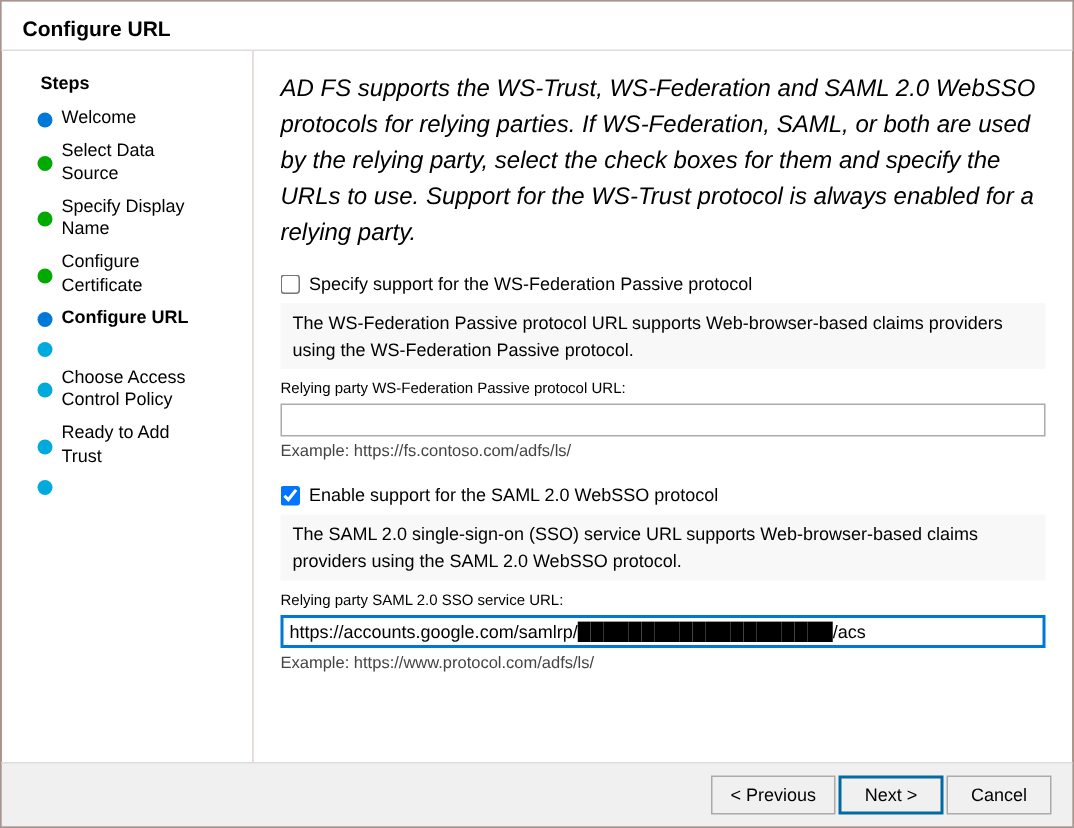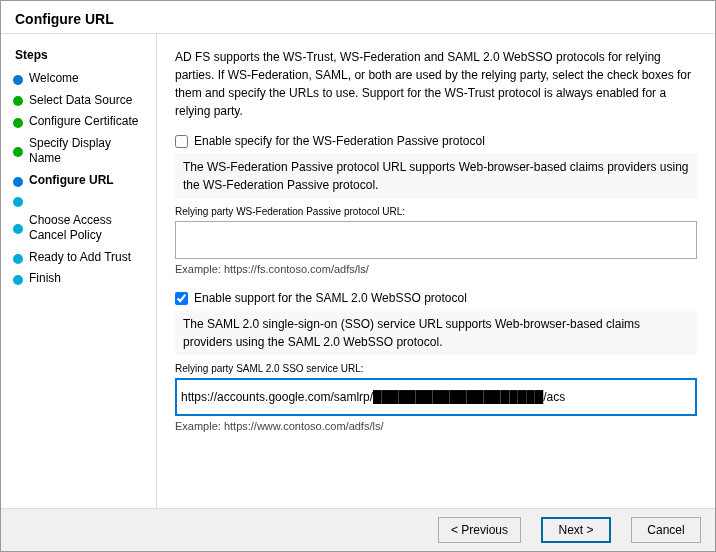--- a/index.html
+++ b/index.html
@@ -30,23 +30,23 @@
       color: #000;
       border-bottom: 1px solid #ddd;
     }
     .dialog-body {
       display: flex;
       flex: 1;
       overflow: hidden;
     }
     
     .sidebar {
-      width: 156px;
+      width: 168px;
       border-right: 1px solid #ddd;
-      padding: 10px 4px;
+      padding: 10px 16px;
       background: #fff;
       flex-shrink: 0;
     }
     .sidebar-section-title {
       font-weight: bold;
       font-size: 12px;
       padding: 4px 10px 6px 10px;
       color: #000;
     }
     .sidebar-item {
@@ -77,24 +77,25 @@
       line-height: 1.3;
     }
     
     .main-content {
       flex: 1;
       padding: 14px 18px;
       overflow-y: auto;
       background: #fff;
     }
     .intro-text {
-      font-size: 12px;
+      font-size: 16px;
       color: #000;
       margin-bottom: 14px;
       line-height: 1.5;
+      font-style: italic;
     }
     .section {
       margin-bottom: 16px;
     }
     .checkbox-row {
       display: flex;
       align-items: center;
       margin-bottom: 6px;
     }
     .checkbox-row input[type=checkbox] {
@@ -115,42 +116,42 @@
       padding: 4px 8px;
       background: #f8f8f8;
     }
     .field-label {
       font-size: 10px;
       color: #000;
       margin-bottom: 4px;
     }
     .text-input {
       width: 100%;
-      height: 38px;
+      height: 22px;
       border: 1px solid #aaa;
       padding: 2px 4px;
       font-size: 12px;
       outline: none;
     }
     .text-input.active-input {
       border: 2px solid #0078d7;
     }
     .example-text {
       font-size: 11px;
       color: #444;
       margin-top: 4px;
     }
     
     .dialog-footer {
       border-top: 1px solid #ddd;
       padding: 8px 14px;
       display: flex;
       justify-content: flex-end;
       align-items: center;
-      gap: 20px;
+      gap: 2px;
       background: #f0f0f0;
     }
     .btn {
       min-width: 70px;
       height: 26px;
       border: 1px solid #aaa;
       background: #f0f0f0;
       font-size: 12px;
       cursor: pointer;
       padding: 0 12px;
@@ -176,72 +177,71 @@
       <div class="sidebar-item">
         <div class="dot dot-blue"></div>
         <span class="sidebar-item-label">Welcome</span>
       </div>
       <div class="sidebar-item">
         <div class="dot dot-green"></div>
         <span class="sidebar-item-label">Select Data Source</span>
       </div>
       <div class="sidebar-item">
         <div class="dot dot-green"></div>
+        <span class="sidebar-item-label">Specify Display Name</span>
+      </div>
+      <div class="sidebar-item">
+        <div class="dot dot-green"></div>
         <span class="sidebar-item-label">Configure Certificate</span>
-      </div>
-      <div class="sidebar-item">
-        <div class="dot dot-green"></div>
-        <span class="sidebar-item-label">Specify Display Name</span>
       </div>
       <div class="sidebar-item active">
         <div class="dot dot-blue"></div>
         <span class="sidebar-item-label" style="font-weight:bold;">Configure URL</span>
       </div>
       <div class="sidebar-item">
         <div class="dot dot-light-blue"></div>
       </div>
       <div class="sidebar-item">
         <div class="dot dot-light-blue"></div>
-        <span class="sidebar-item-label">Choose Access Cancel Policy</span>
+        <span class="sidebar-item-label">Choose Access Control Policy</span>
       </div>
       <div class="sidebar-item">
         <div class="dot dot-light-blue"></div>
         <span class="sidebar-item-label">Ready to Add Trust</span>
       </div>
       <div class="sidebar-item">
         <div class="dot dot-light-blue"></div>
-        <span class="sidebar-item-label">Finish</span>
       </div>
     </div>
 
     <div class="main-content">
       <p class="intro-text">AD FS supports the WS-Trust, WS-Federation and SAML 2.0 WebSSO protocols for relying parties.  If WS-Federation, SAML, or both are used by the relying party, select the check boxes for them and specify the URLs to use.  Support for the WS-Trust protocol is always enabled for a relying party.</p>
 
       <div class="section">
         <div class="checkbox-row">
           <input type="checkbox" id="ws-fed-cb" style="">
-          <label for="ws-fed-cb" class="checkbox-label">Enable specify for the WS-Federation Passive protocol</label>
+          <label for="ws-fed-cb" class="checkbox-label">Specify support for the WS-Federation Passive protocol</label>
         </div>
         <div class="section-desc">The WS-Federation Passive protocol URL supports Web-browser-based claims providers using the WS-Federation Passive protocol.</div>
         <div class="field-label">Relying party WS-Federation Passive protocol URL:</div>
         <input type="text" class="text-input" value="" style="">
         <div class="example-text">Example: https://fs.contoso.com/adfs/ls/</div>
       </div>
 
       <div class="section">
         <div class="checkbox-row">
           <input type="checkbox" id="saml-cb" checked="" style="">
           <label for="saml-cb" class="checkbox-label">Enable support for the SAML 2.0 WebSSO protocol</label>
         </div>
         <div class="section-desc">The SAML 2.0 single-sign-on (SSO) service URL supports Web-browser-based claims providers using the SAML 2.0 WebSSO protocol.</div>
         <div class="field-label">Relying party SAML 2.0 SSO service URL:</div>
         <div style="position:relative;">
           <input type="text" class="text-input active-input" style="padding-right: 4px;" value="https://accounts.google.com/samlrp/████████████████████/acs">
         </div>
-        <div class="example-text">Example: https://www.contoso.com/adfs/ls/</div>
+        <div class="example-text">Example: https://www.protocol.com/adfs/ls/</div>
       </div>
     </div>
   </div>
 
   <div class="dialog-footer">
     <button class="btn">&lt; Previous</button>
     <button class="btn btn-primary">Next &gt;</button>
     <button class="btn">Cancel</button>
   </div>
 </div>

